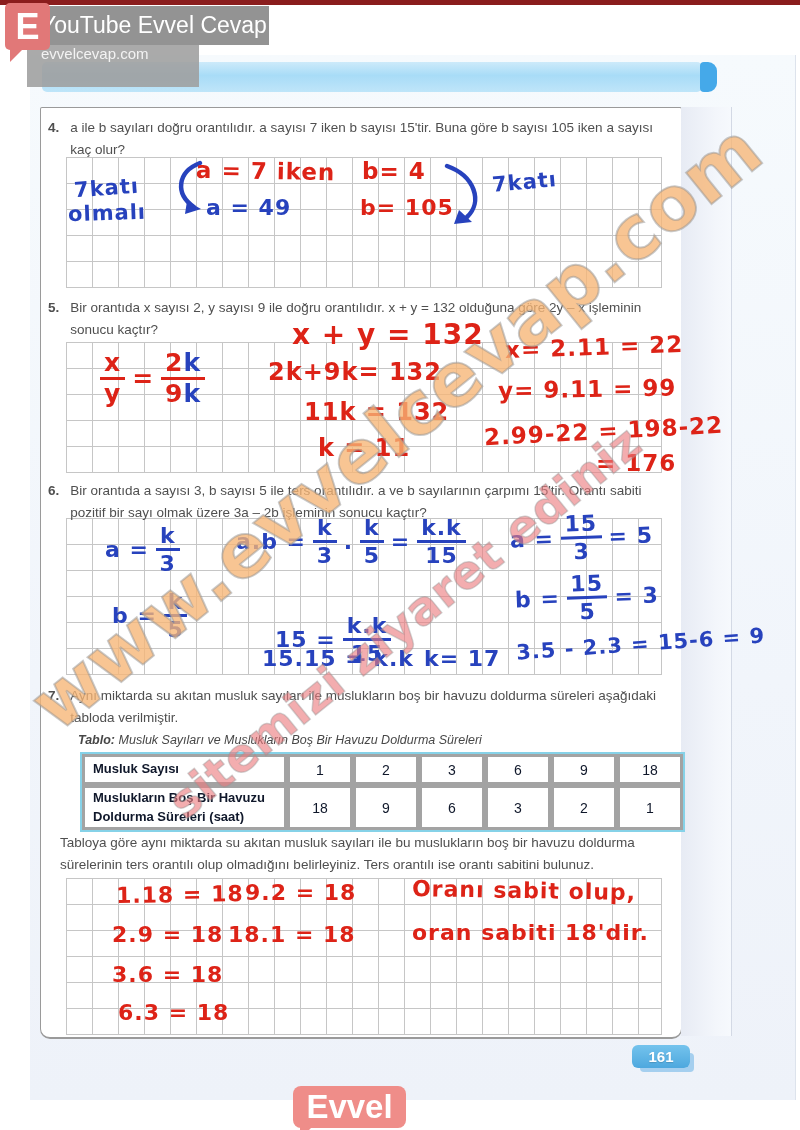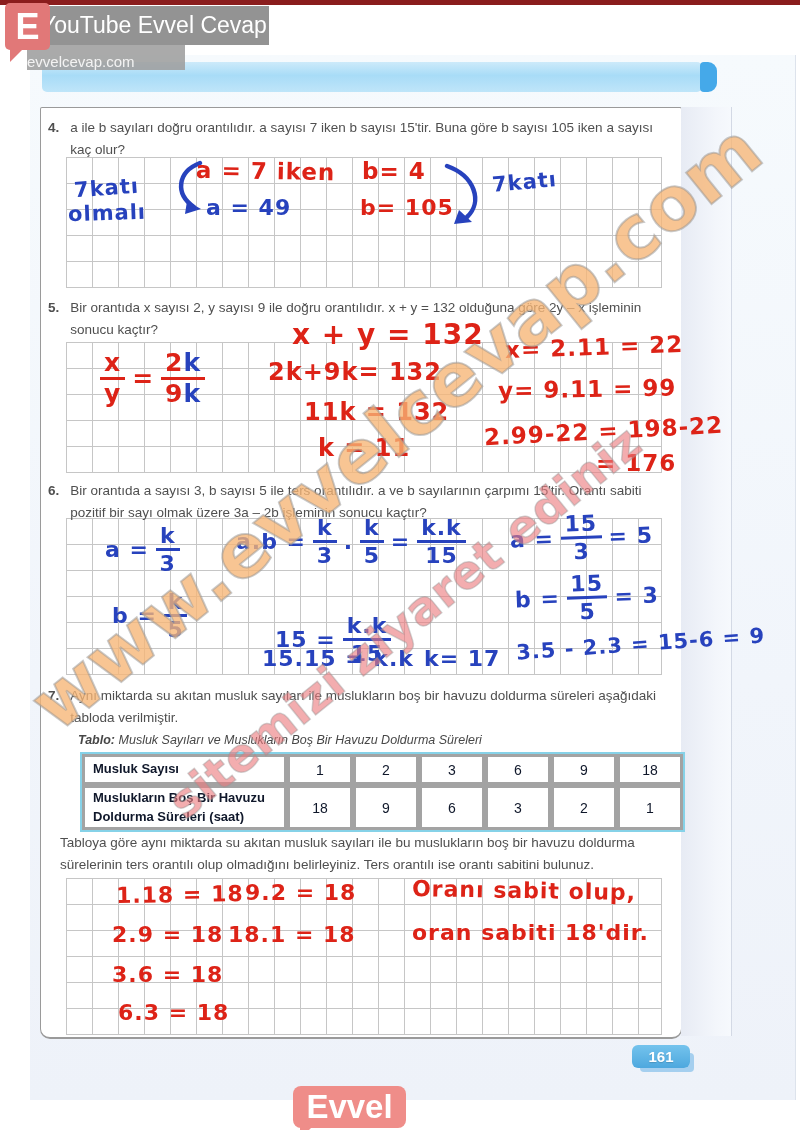--- a/index.html
+++ b/index.html
@@ -5,22 +5,22 @@
   html,body{margin:0;padding:0;background:#fff;}
   #page{position:relative;width:800px;height:1130px;background:#fff;overflow:hidden;
         font-family:"Liberation Sans",sans-serif;}
 
   
   .top-strip{position:absolute;left:0;top:0;width:800px;height:5px;background:#8a1d1d;z-index:9;}
 
   
   .hdr-bar1{position:absolute;left:27px;top:6px;width:228px;height:39px;background:rgba(138,138,138,.92);
             color:#fff;font-size:23px;display:flex;align-items:center;padding-left:14px;z-index:10;}
-  .hdr-bar2{position:absolute;left:27px;top:45px;width:158px;height:25px;background:rgba(158,158,158,.88);
-            color:#f3f3f3;font-size:15px;display:flex;align-items:flex-end;z-index:10;}
+  .hdr-bar2{position:absolute;left:27px;top:45px;width:158px;height:42px;background:rgba(158,158,158,.88);
+            color:#f3f3f3;font-size:15px;display:flex;align-items:flex-start;padding-left:14px;z-index:10;}
   .e-badge{position:absolute;left:5px;top:3px;width:45px;height:47px;background:#e17878;border-radius:5px;
            color:#fff;font-size:36px;font-weight:bold;display:flex;align-items:center;justify-content:center;z-index:11;}
   .e-tail{position:absolute;left:10px;top:49px;width:0;height:0;border-top:13px solid #e17878;
           border-right:13px solid transparent;z-index:11;}
 
   
   .sheet{position:absolute;left:30px;top:55px;width:765px;height:1045px;
          background:linear-gradient(180deg,#f6fafd 0%,#f1f5fb 60%,#eef2f9 100%);
          border-right:1px solid #dde3ec;z-index:1;}
   .blue-bar{position:absolute;left:42px;top:62px;width:660px;height:30px;border-radius:5px;

